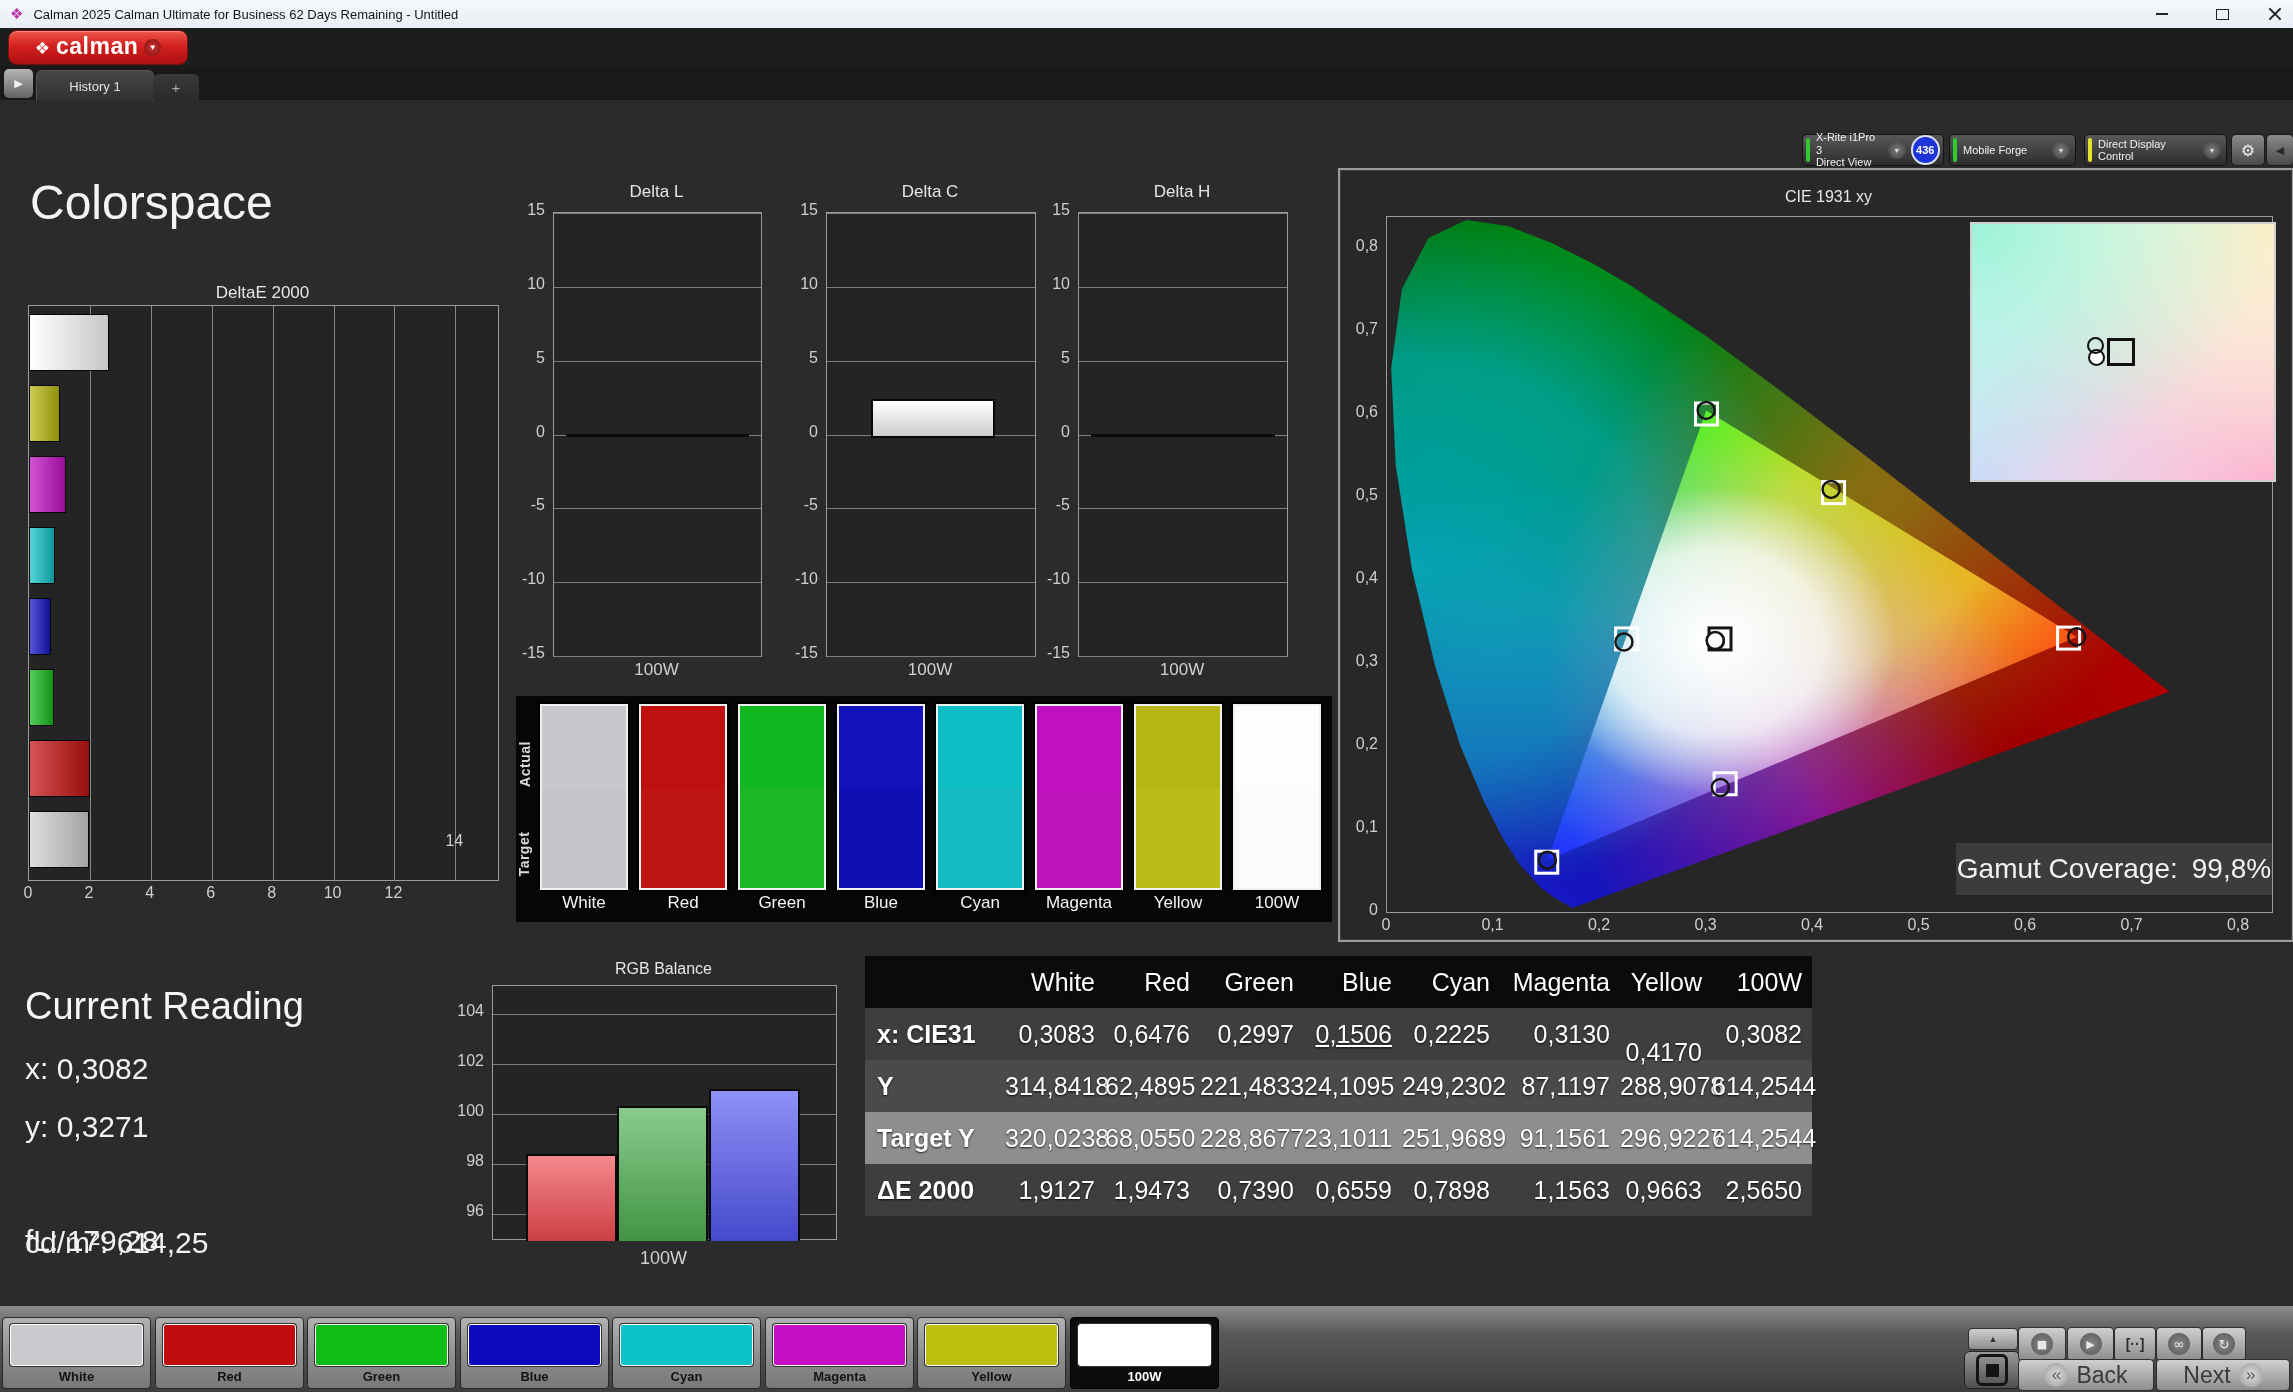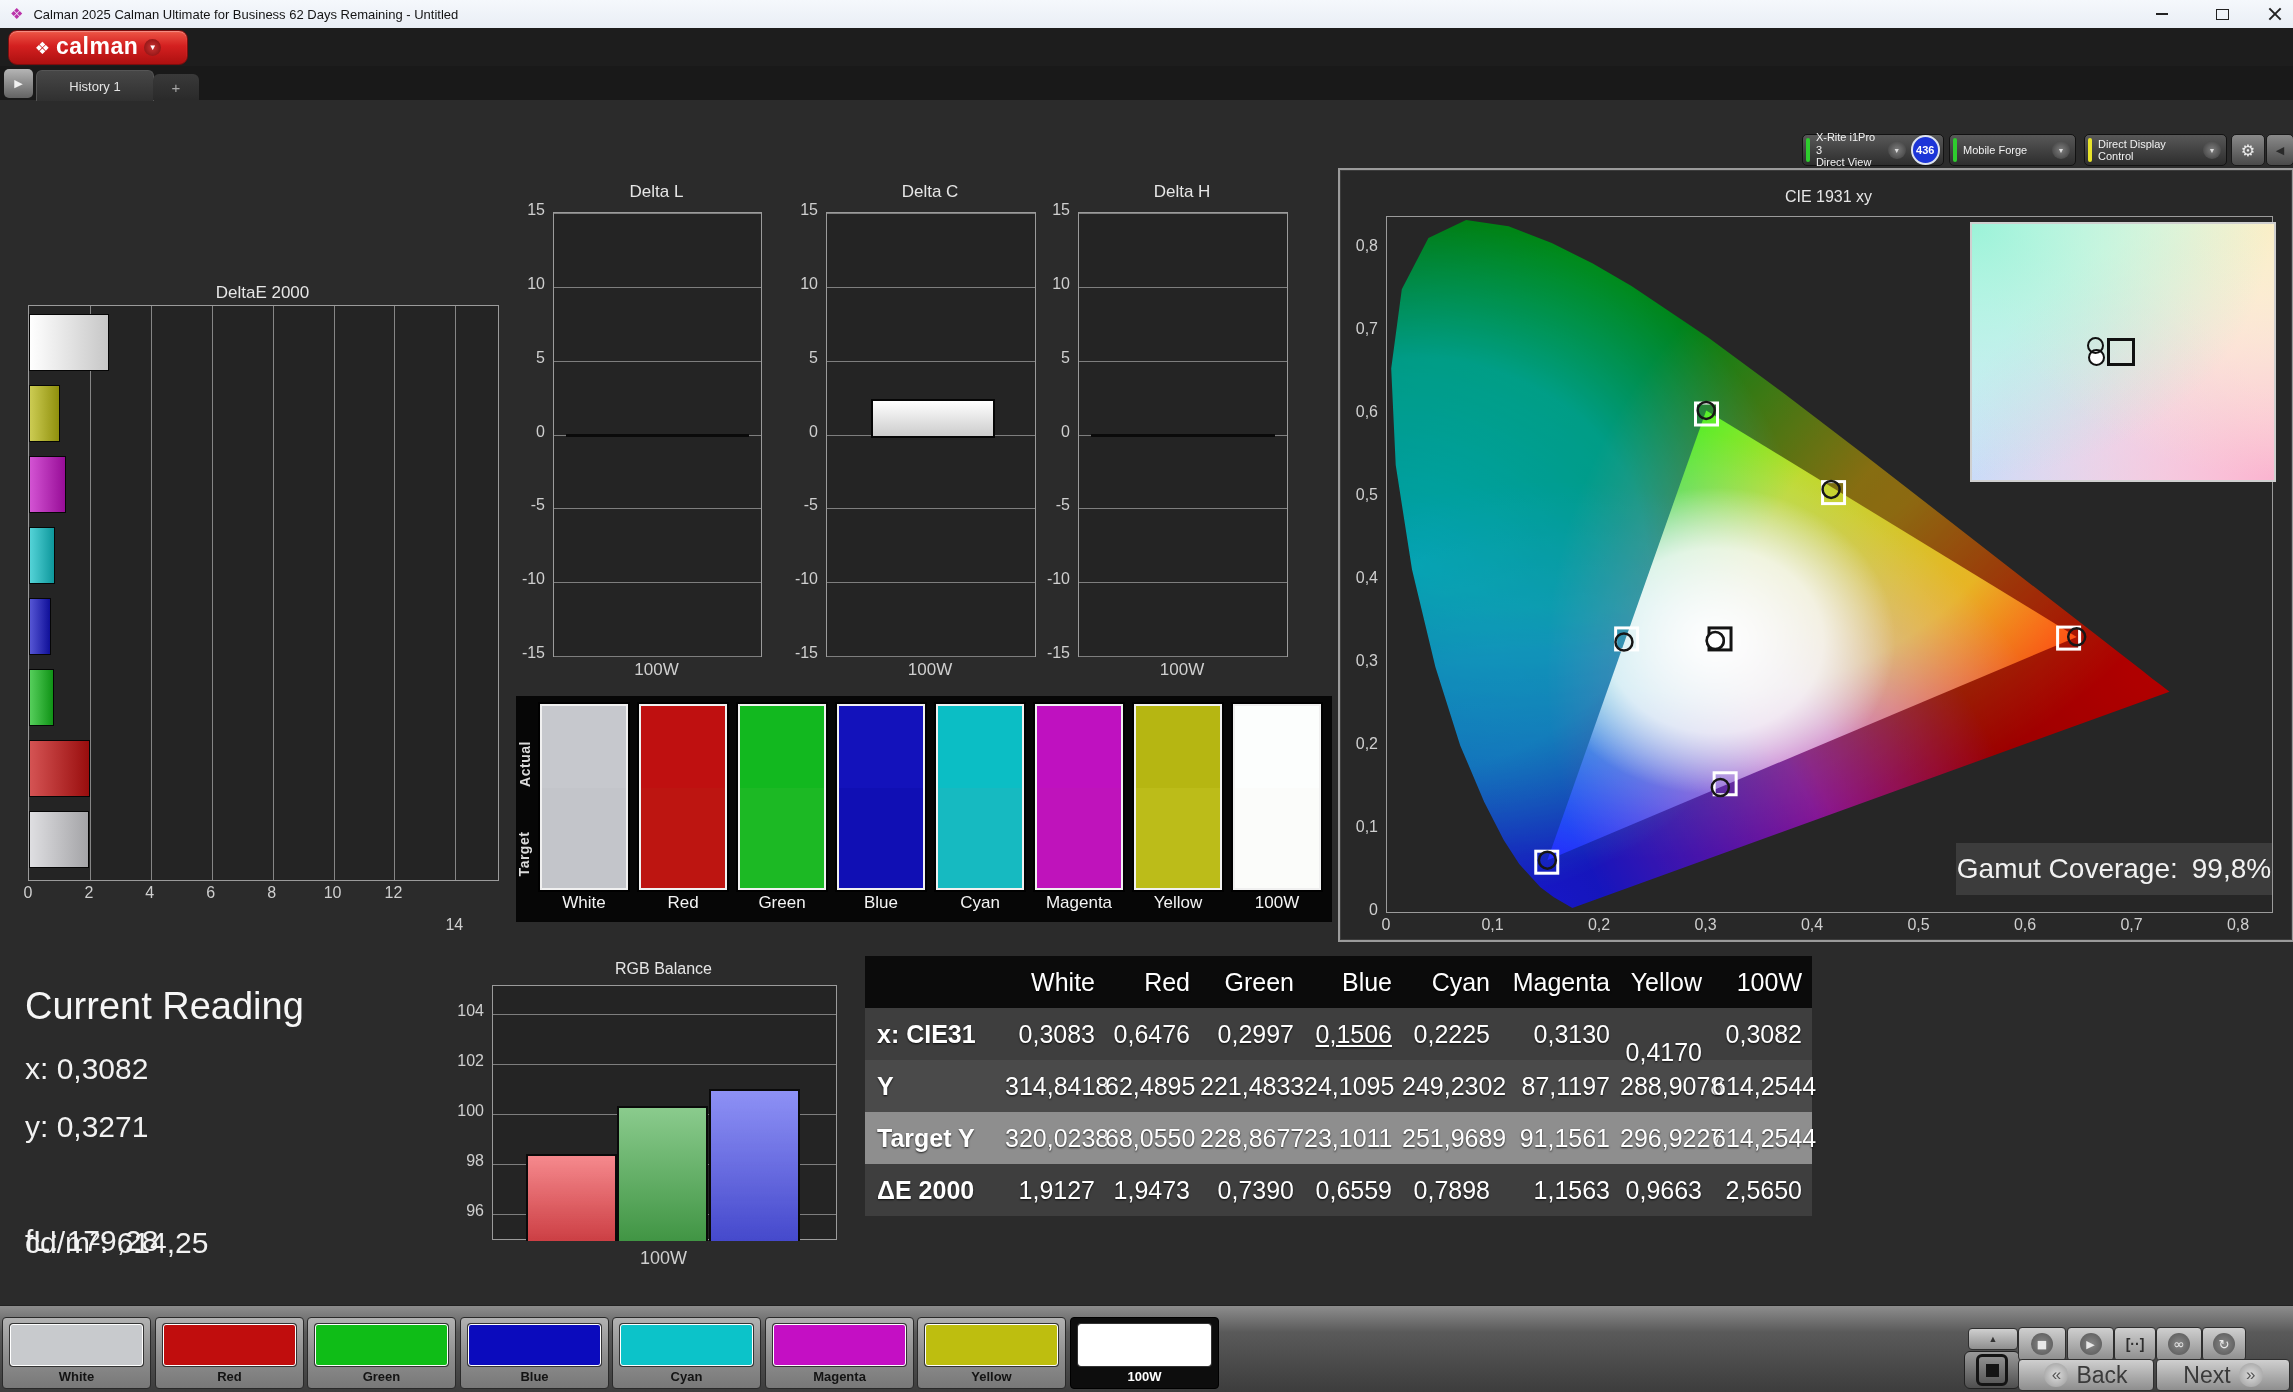--- a/index.html
+++ b/index.html
@@ -178,20 +178,21 @@
       <span class="chev">▼</span>
     </div>
     <div class="sqbtn abs" style="left:2231px;width:32px;">
       <span style="font-size:16px;color:#ececec;font-family:'DejaVu Sans',sans-serif;">⚙</span>
     </div>
     <div class="sqbtn abs" style="left:2266px;width:26px;">
       <span style="font-size:11px;color:#2a2a2a;">◀</span>
     </div>
   </div>
 
+  <div id="heading" class="abs">Colorspace</div>
 
   <div class="chart-title abs" style="left:28px;top:283px;width:469px;">DeltaE 2000</div>
   <div id="de-plot" class="plot" style="left:28px;top:305px;width:469px;height:574px;">
       <div class="gridv" style="left: 60.9091px;"></div>
       <div class="gridv" style="left: 121.818px;"></div>
       <div class="gridv" style="left: 182.727px;"></div>
       <div class="gridv" style="left: 243.636px;"></div>
       <div class="gridv" style="left: 304.545px;"></div>
       <div class="gridv" style="left: 365.455px;"></div>
       <div class="gridv" style="left: 426.364px;"></div>
@@ -531,21 +532,21 @@
   </div>
 
   <div id="overlay" class="abs">
       <div class="tick " style="left: 8px; top: 884px; width: 40px;">0</div>
       <div class="tick " style="left: 68.9091px; top: 884px; width: 40px;">2</div>
       <div class="tick " style="left: 129.818px; top: 884px; width: 40px;">4</div>
       <div class="tick " style="left: 190.727px; top: 884px; width: 40px;">6</div>
       <div class="tick " style="left: 251.636px; top: 884px; width: 40px;">8</div>
       <div class="tick " style="left: 312.545px; top: 884px; width: 40px;">10</div>
       <div class="tick " style="left: 373.455px; top: 884px; width: 40px;">12</div>
-      <div class="tick " style="left: 434.364px; top: 916px; width: 40px;">14</div>
+      <div class="tick " style="left: 434.364px; top: 832px; width: 40px;">14</div>
       <div class="tick ytick" style="left: 497px; top: 201px; width: 48px;">15</div>
       <div class="tick ytick" style="left: 497px; top: 274.833px; width: 48px;">10</div>
       <div class="tick ytick" style="left: 497px; top: 348.667px; width: 48px;">5</div>
       <div class="tick ytick" style="left: 497px; top: 422.5px; width: 48px;">0</div>
       <div class="tick ytick" style="left: 497px; top: 496.333px; width: 48px;">-5</div>
       <div class="tick ytick" style="left: 497px; top: 570.167px; width: 48px;">-10</div>
       <div class="tick ytick" style="left: 497px; top: 644px; width: 48px;">-15</div>
       <div class="tick ytick" style="left: 770px; top: 201px; width: 48px;">15</div>
       <div class="tick ytick" style="left: 770px; top: 274.833px; width: 48px;">10</div>
       <div class="tick ytick" style="left: 770px; top: 348.667px; width: 48px;">5</div>

